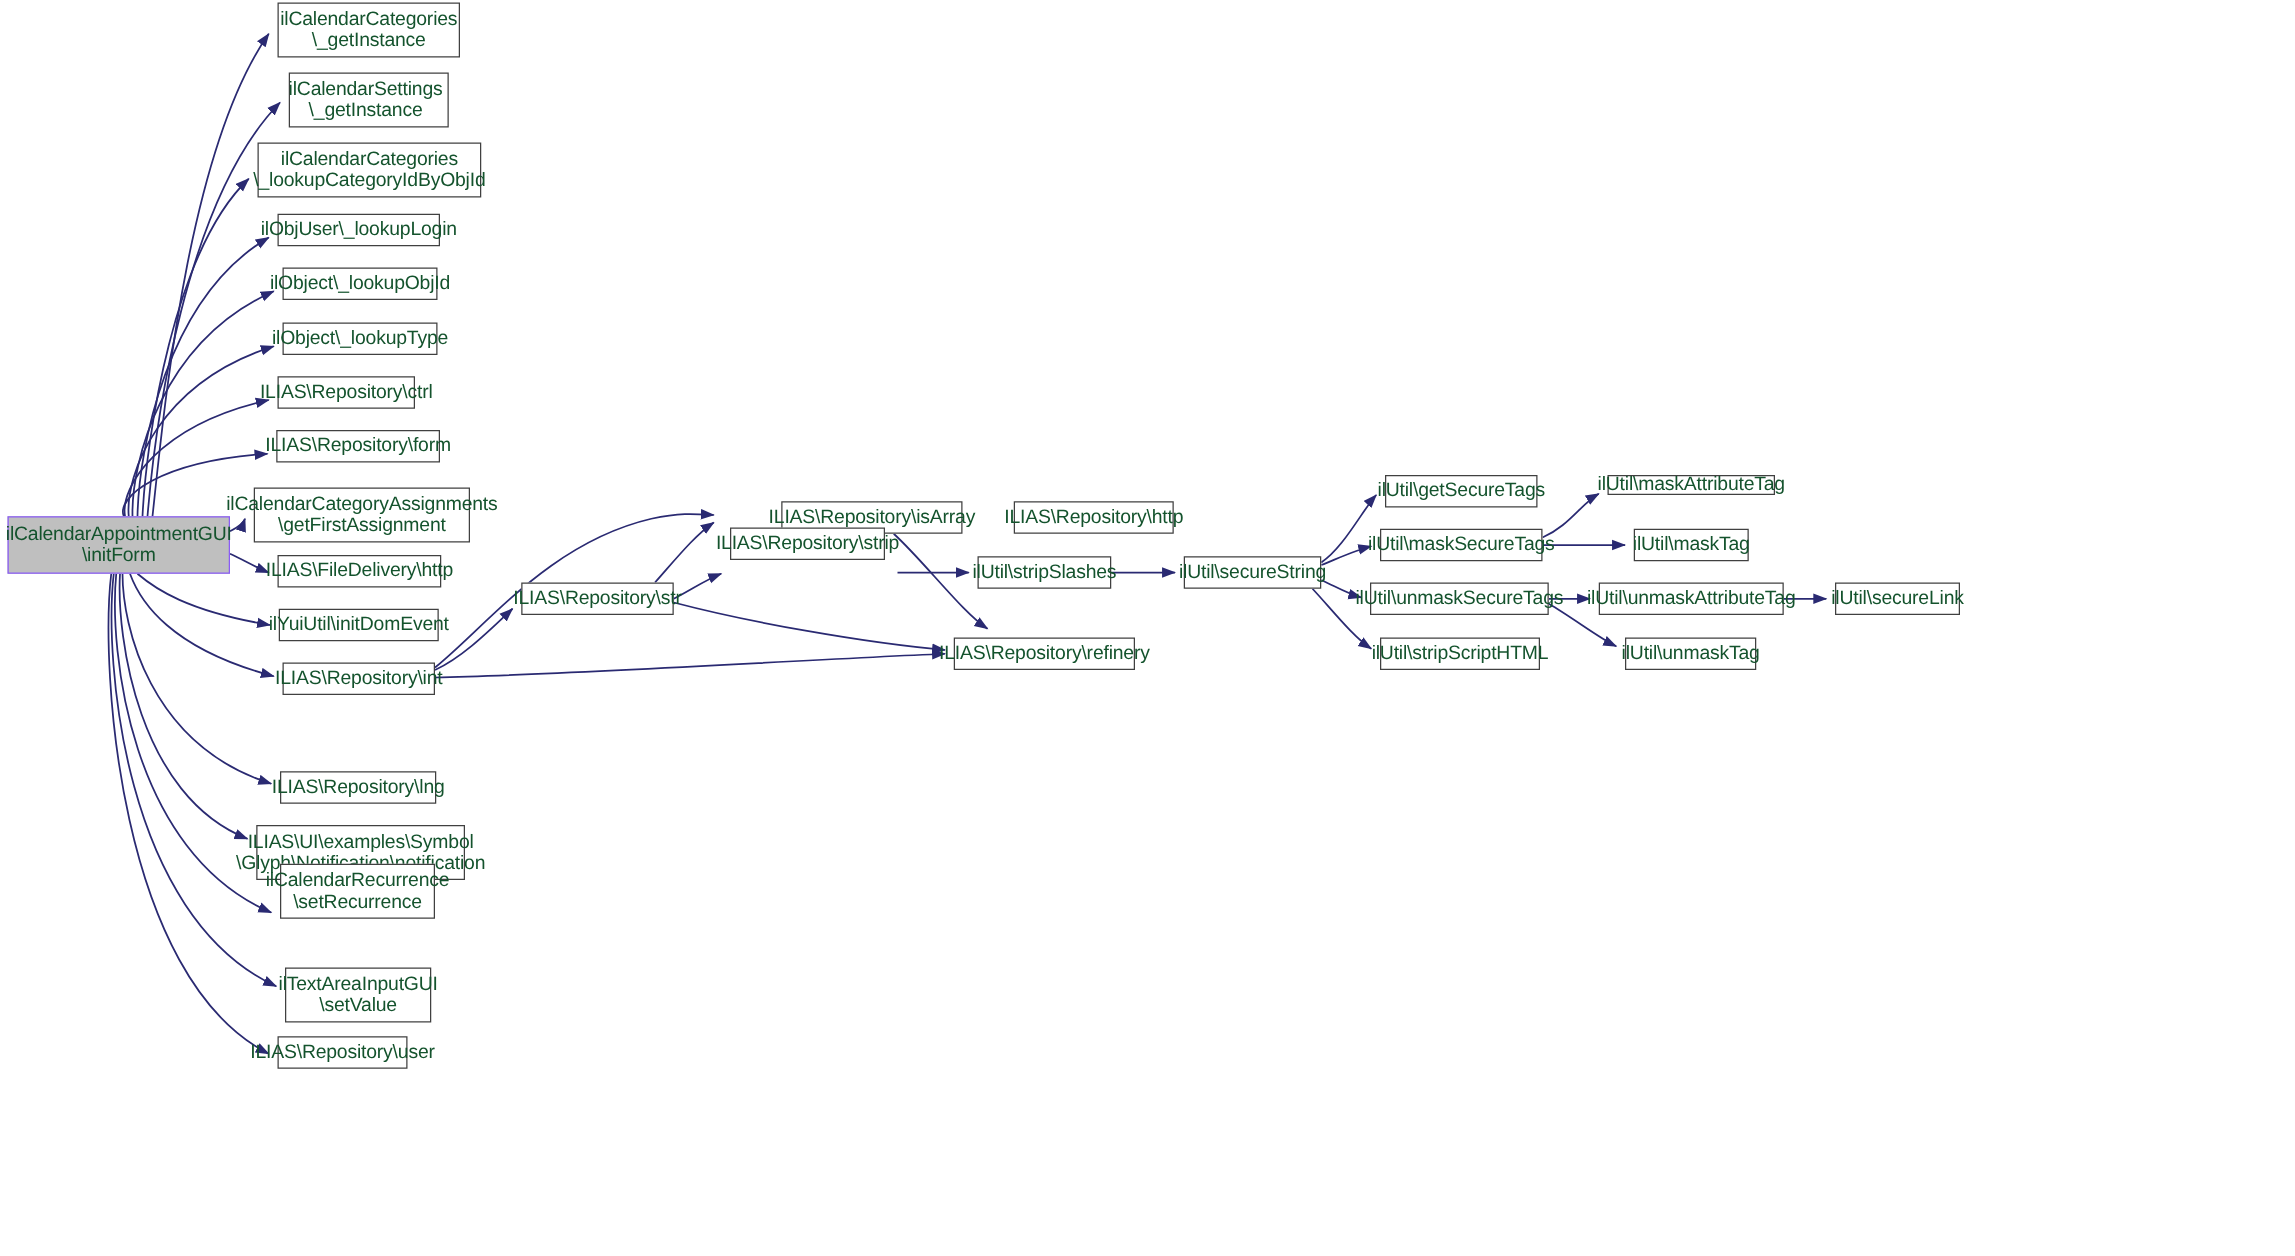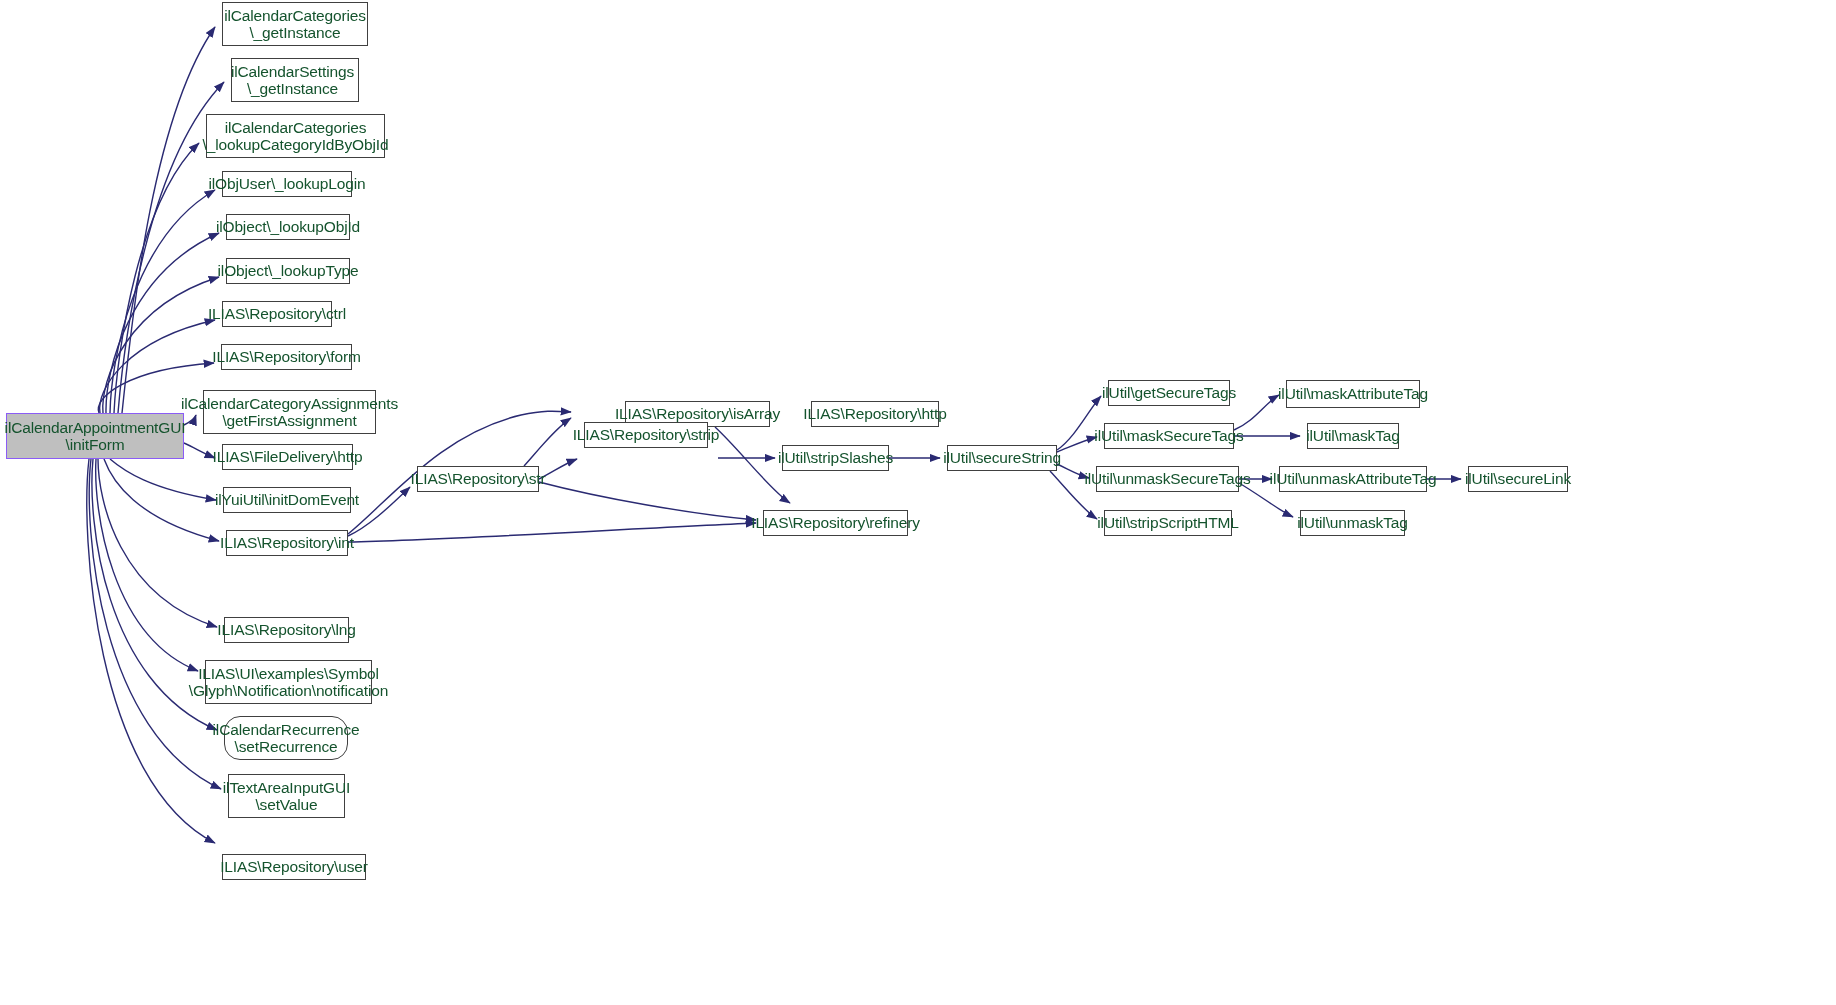--- a/index.html
+++ b/index.html
@@ -114,35 +114,35 @@
       <div class="node" style="left: 222px; top: 301px; width: 110px; height: 26px;"><span class="node-label">ILIAS\Repository\ctrl</span></div>
       <div class="node" style="left: 221px; top: 344px; width: 131px; height: 26px;"><span class="node-label">ILIAS\Repository\form</span></div>
       <div class="node" style="left: 203px; top: 390px; width: 173px; height: 44px;"><span class="node-label">ilCalendarCategoryAssignments
 \getFirstAssignment</span></div>
       <div class="node" style="left: 222px; top: 444px; width: 131px; height: 26px;"><span class="node-label">ILIAS\FileDelivery\http</span></div>
       <div class="node" style="left: 223px; top: 487px; width: 128px; height: 26px;"><span class="node-label">ilYuiUtil\initDomEvent</span></div>
       <div class="node" style="left: 226px; top: 530px; width: 122px; height: 26px;"><span class="node-label">ILIAS\Repository\int</span></div>
       <div class="node" style="left: 224px; top: 617px; width: 125px; height: 26px;"><span class="node-label">ILIAS\Repository\lng</span></div>
       <div class="node" style="left: 205px; top: 660px; width: 167px; height: 44px;"><span class="node-label">ILIAS\UI\examples\Symbol
 \Glyph\Notification\notification</span></div>
-      <div class="node" style="left: 224px; top: 716px; width: 124px; height: 44px; border-radius: 16px;"><span class="node-label">ilCalendarRecurrence
+      <div class="node" style="left: 224px; top: 691px; width: 124px; height: 44px;"><span class="node-label">ilCalendarRecurrence
 \setRecurrence</span></div>
       <div class="node" style="left: 228px; top: 774px; width: 117px; height: 44px;"><span class="node-label">ilTextAreaInputGUI
 \setValue</span></div>
-      <div class="node" style="left: 222px; top: 829px; width: 144px; height: 26px; margin-top: 25px;"><span class="node-label">ILIAS\Repository\user</span></div>
+      <div class="node" style="left: 222px; top: 829px; width: 104px; height: 26px;"><span class="node-label">ILIAS\Repository\user</span></div>
       <div class="node" style="left: 417px; top: 466px; width: 122px; height: 26px;"><span class="node-label">ILIAS\Repository\str</span></div>
       <div class="node" style="left: 578px; top: 401px; width: 145px; height: 26px; margin-left: 47px;"><span class="node-label">ILIAS\Repository\isArray</span></div>
       <div class="node" style="left: 584px; top: 422px; width: 124px; height: 26px;"><span class="node-label">ILIAS\Repository\strip</span></div>
       <div class="node" style="left: 811px; top: 401px; width: 128px; height: 26px;"><span class="node-label">ILIAS\Repository\http</span></div>
       <div class="node" style="left: 782px; top: 445px; width: 107px; height: 26px;"><span class="node-label">ilUtil\stripSlashes</span></div>
       <div class="node" style="left: 763px; top: 510px; width: 145px; height: 26px;"><span class="node-label">ILIAS\Repository\refinery</span></div>
       <div class="node" style="left: 947px; top: 445px; width: 110px; height: 26px;"><span class="node-label">ilUtil\secureString</span></div>
       <div class="node" style="left: 1108px; top: 380px; width: 122px; height: 26px;"><span class="node-label">ilUtil\getSecureTags</span></div>
       <div class="node" style="left: 1104px; top: 423px; width: 130px; height: 26px;"><span class="node-label">ilUtil\maskSecureTags</span></div>
       <div class="node" style="left: 1096px; top: 466px; width: 143px; height: 26px;"><span class="node-label">ilUtil\unmaskSecureTags</span></div>
       <div class="node" style="left: 1104px; top: 510px; width: 128px; height: 26px;"><span class="node-label">ilUtil\stripScriptHTML</span></div>
-      <div class="node" style="left: 1286px; top: 380px; width: 134px; height: 28px;"><span class="node-label">ilUtil\maskAttributeTag</span></div>
+      <div class="node" style="left: 1286px; top: 380px; width: 134px; height: 16px;"><span class="node-label">ilUtil\maskAttributeTag</span></div>
       <div class="node" style="left: 1307px; top: 423px; width: 92px; height: 26px;"><span class="node-label">ilUtil\maskTag</span></div>
       <div class="node" style="left: 1279px; top: 466px; width: 148px; height: 26px;"><span class="node-label">ilUtil\unmaskAttributeTag</span></div>
       <div class="node" style="left: 1300px; top: 510px; width: 105px; height: 26px;"><span class="node-label">ilUtil\unmaskTag</span></div>
       <div class="node" style="left: 1468px; top: 466px; width: 100px; height: 26px;"><span class="node-label">ilUtil\secureLink</span></div>
     </div>
 </div>
 
 </body></html>

